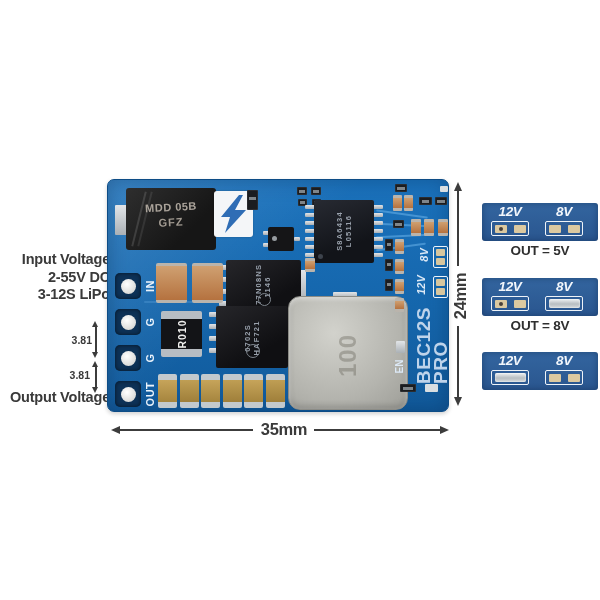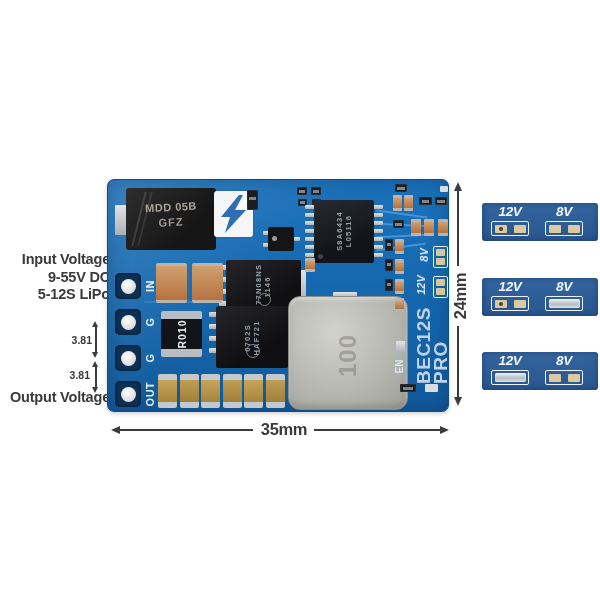--- a/index.html
+++ b/index.html
@@ -63,22 +63,22 @@
   .card-caption{position:absolute;left:482px;width:116px;text-align:center;color:#2f2f2f;
         font-weight:bold;font-size:13.5px;letter-spacing:-0.2px;}
 </style>
 </head>
 <body>
 
 <div class="stage">
 
   <div class="ann ann-block" style="right:490px;top:251px;text-align:right;">
     <div>Input Voltage</div>
-    <div>9-55V DC</div>
-    <div>5-12S LiPo</div>
+    <div>2-55V DC</div>
+    <div>3-12S LiPo</div>
   </div>
   <div class="ann ann-block" style="right:490px;top:389px;text-align:right;">
     <div>Output Voltage</div>
   </div>
 
   <div class="ann pitch-text" style="left:62px;top:334px;width:30px;text-align:right;">3.81</div>
   <div class="dline" style="left:95px;top:325px;width:1.5px;height:29px;"></div>
   <div class="ah pah-up" style="left:92px;top:321px;"></div>
   <div class="ah pah-down" style="left:92px;top:352px;"></div>
 
@@ -272,32 +272,34 @@
     <div class="vlab" style="left:63px;">8V</div>
     <div class="padgroup pg-left" style="left:9px;">
         <span class="pad pad-a"></span>
         <span class="pad"></span>
       </div>
     <div class="padgroup pg-right" style="left:63px;">
         <span class="pad"></span>
         <span class="pad"></span>
       </div>
   </div>
+  <div class="card-caption" style="top:243px;">OUT = 5V</div>
 
   <div class="card bridge-right" style="top:278px;">
     <div class="vlab" style="left:9px;">12V</div>
     <div class="vlab" style="left:63px;">8V</div>
     <div class="padgroup pg-left" style="left:9px;">
         <span class="pad pad-a"></span>
         <span class="pad"></span>
       </div>
     <div class="padgroup pg-right" style="left:63px;">
         <span class="bridge"></span>
       </div>
   </div>
+  <div class="card-caption" style="top:318px;">OUT = 8V</div>
 
   <div class="card bridge-left" style="top:352px;">
     <div class="vlab" style="left:9px;">12V</div>
     <div class="vlab" style="left:63px;">8V</div>
     <div class="padgroup pg-left" style="left:9px;">
         <span class="bridge"></span>
       </div>
     <div class="padgroup pg-right" style="left:63px;">
         <span class="pad"></span>
         <span class="pad"></span>

